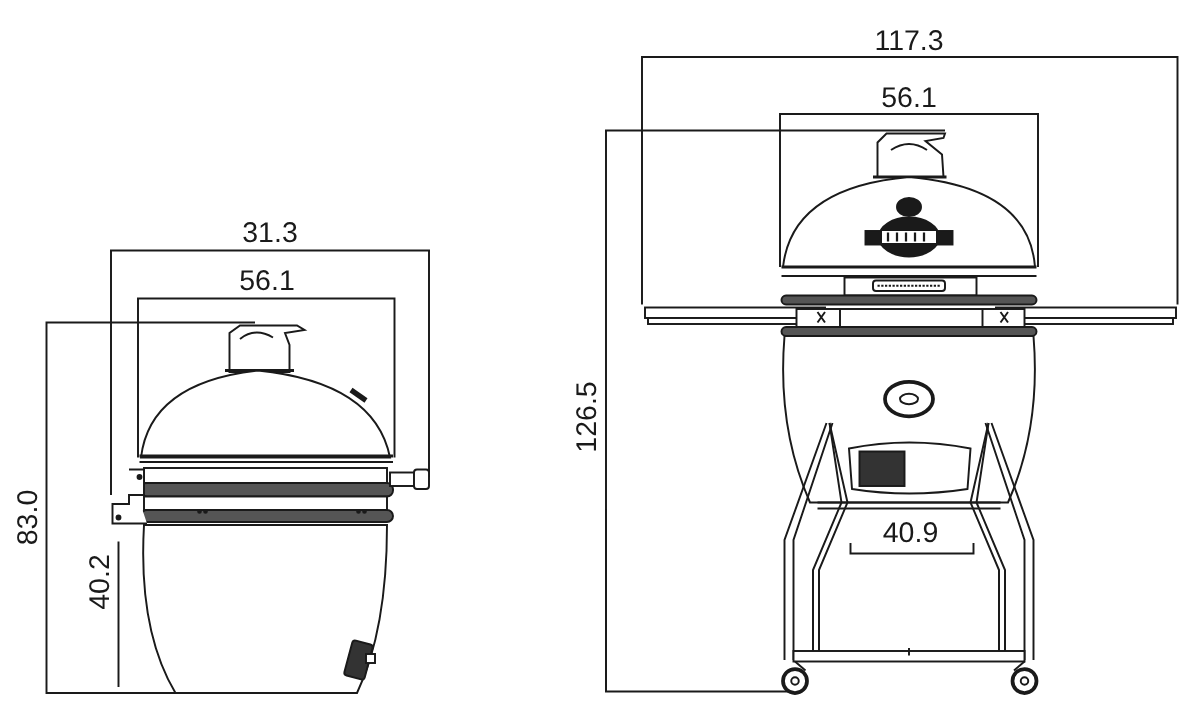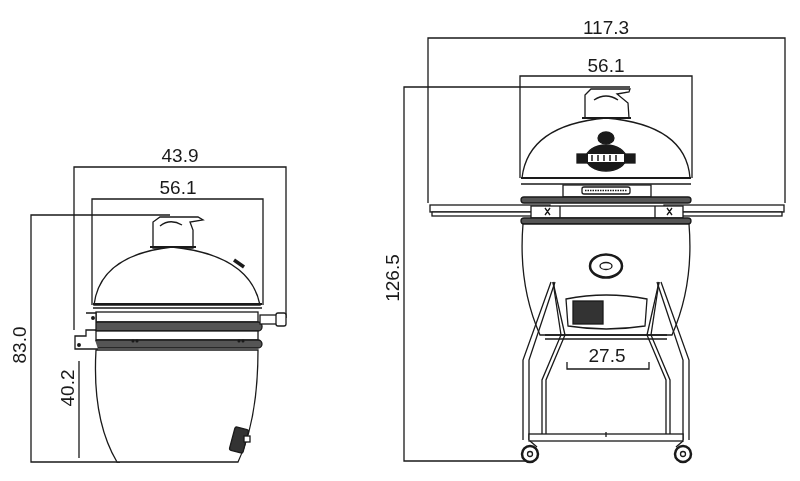--- a/index.html
+++ b/index.html
@@ -165,21 +165,21 @@
         <g>
           <circle cx="683" cy="454" r="8" stroke-width="2.5" fill="#fff"></circle>
           <circle cx="683" cy="454" r="2.5"></circle>
           <path d="M683,441 L676,447"></path>
         </g>
       </g>
     </g>
   </g>
 </svg>
 
-<div class="dim-label horz" style="left:180px; top:146px;">43.9</div>
+<div class="dim-label horz" style="left:180px; top:146px;">31.3</div>
 <div class="dim-label horz" style="left:178px; top:178px;">56.1</div>
 <div class="dim-label vert" style="left:19px; top:345px;">83.0</div>
 <div class="dim-label vert" style="left:67px; top:388px;">40.2</div>
 
 <div class="dim-label horz" style="left:606px; top:18px;text-align:right;">117.3</div>
 <div class="dim-label horz" style="left:606px; top:56px;">56.1</div>
 <div class="dim-label vert" style="left:392px; top:278px;">126.5</div>
-<div class="dim-label horz" style="left:607px; top:346px;">27.5</div>
+<div class="dim-label horz" style="left:607px; top:346px;">40.9</div>
 
 </body></html>

